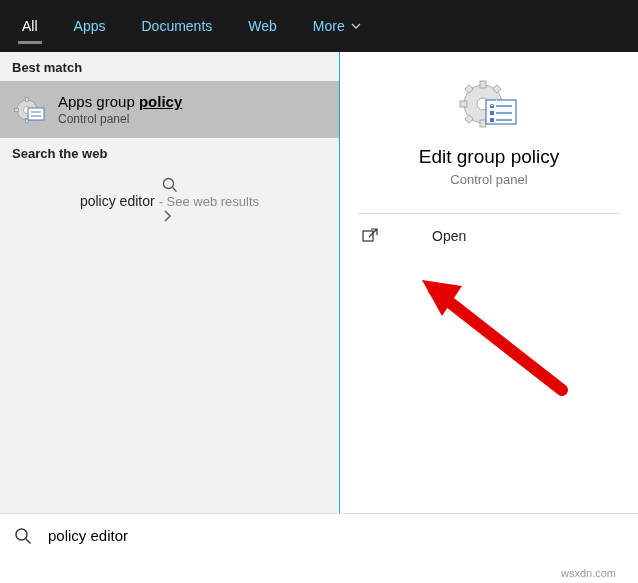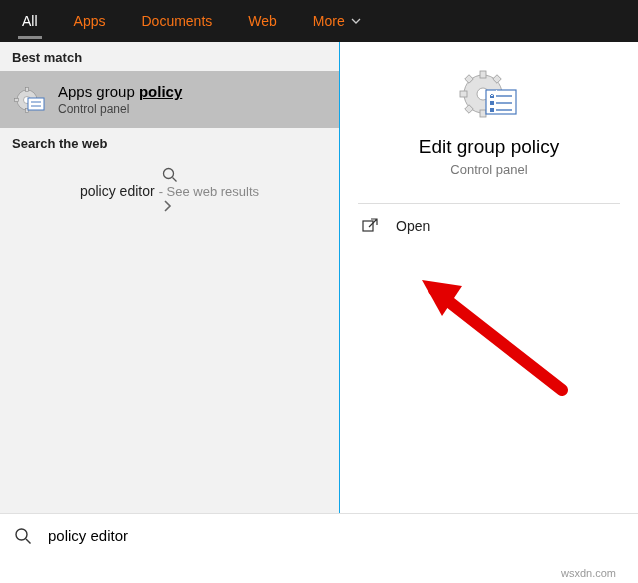--- a/index.html
+++ b/index.html
@@ -1,19 +1,19 @@
 <!DOCTYPE html>
 <html><head>
   <meta charset="utf-8">
   <style>
     * { margin: 0; padding: 0; box-sizing: border-box; font-family: "Segoe UI", Arial, sans-serif; }
     body { width: 638px; height: 583px; overflow: hidden; background: #fff; position: relative; }
     
-    .top-tabs { background: #1a1a1a; height: 42px; display: flex; align-items: center; padding: 0 4px; }
-    .tab { color: #f97316; padding: 0 18px; height: 42px; display: flex; align-items: center; font-size: 14px; cursor: pointer; position: relative; }
+    .top-tabs { background: #1a1a1a; height: 52px; display: flex; align-items: center; padding: 0 4px; }
+    .tab { color: #7dd3fc; padding: 0 18px; height: 42px; display: flex; align-items: center; font-size: 14px; cursor: pointer; position: relative; }
     .tab.active { color: #fff; }
     .tab.active::after { content: ""; position: absolute; left: 14px; right: 14px; bottom: 3px; height: 3px; background: #888; }
     .tab-more svg { margin-left: 6px; }
     
     .content { display: flex; height: calc(583px - 42px - 44px - 26px); }
     
     .left-pane { width: 340px; background: #f2f2f2; border-right: 1px solid #0ea5e9; }
     .section-header { font-size: 13px; font-weight: 600; color: #222; padding: 8px 12px 6px; }
     
     .result-item { display: flex; align-items: center; padding: 12px 14px; cursor: pointer; }
@@ -28,21 +28,21 @@
     .web-icon { width: 28px; display: flex; justify-content: center; color: #555; }
     .web-text { flex: 1; font-size: 14px; color: #222; }
     .web-text .sub { color: #888; font-size: 13px; margin-left: 4px; }
     .chevron { color: #666; font-size: 16px; padding-right: 6px; }
     
     .right-pane { flex: 1; background: #fff; padding-top: 24px; }
     .preview-icon { display: flex; justify-content: center; margin-bottom: 12px; }
     .preview-title { text-align: center; font-size: 19px; font-weight: 400; color: #000; }
     .preview-sub { text-align: center; font-size: 13px; color: #777; margin-top: 4px; }
     .divider { height: 1px; background: #ddd; margin: 26px 18px 0; }
-    .action-row { display: flex; align-items: center; padding: 14px 22px; cursor: pointer; font-size: 14px; color: #222; }
+    .action-row { display: flex; align-items: center; padding: 14px 22px; cursor: pointer; font-size: 14px; color: #222; gap: 36px; }
     .action-row svg { margin-right: 18px; }
     
     .arrow-overlay { position: absolute; left: 392px; top: 250px; pointer-events: none; }
     
     .search-bar { position: absolute; left: 0; right: 0; bottom: 26px; height: 44px; background: #fff; border-top: 1px solid #e0e0e0; display: flex; align-items: center; padding: 0 14px; }
     .search-bar svg { color: #555; margin-right: 16px; }
     .search-input { border: none; outline: none; font-size: 15px; color: #000; flex: 1; }
     
     .watermark { position: absolute; right: 22px; bottom: 4px; font-size: 11px; color: #999; }
   </style>

